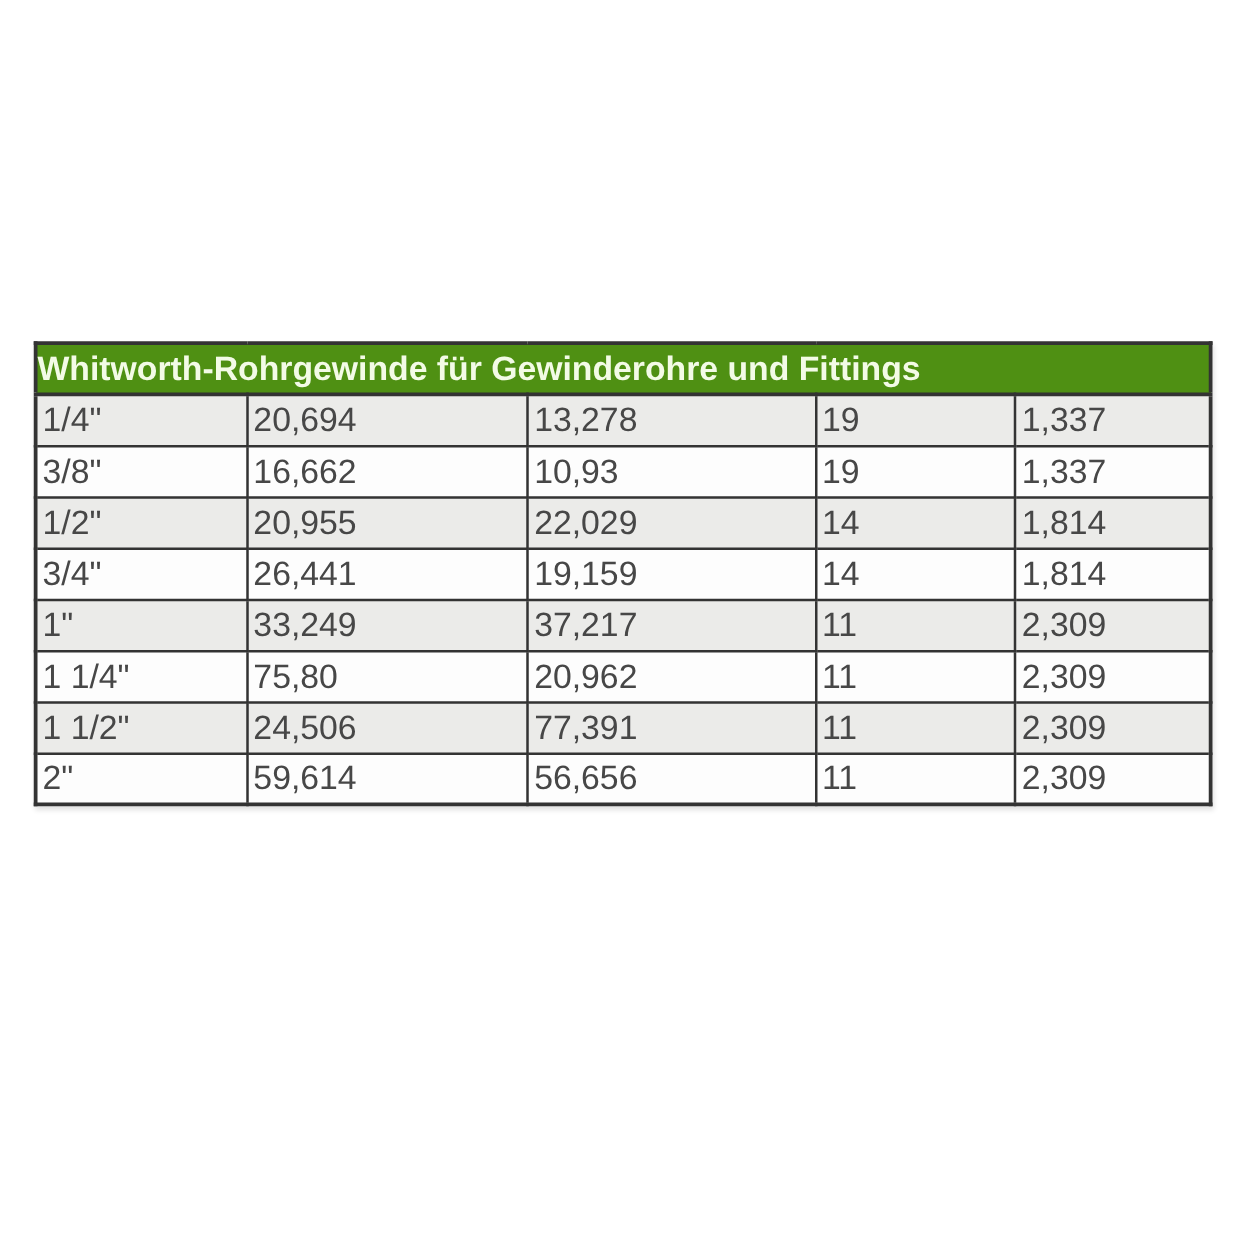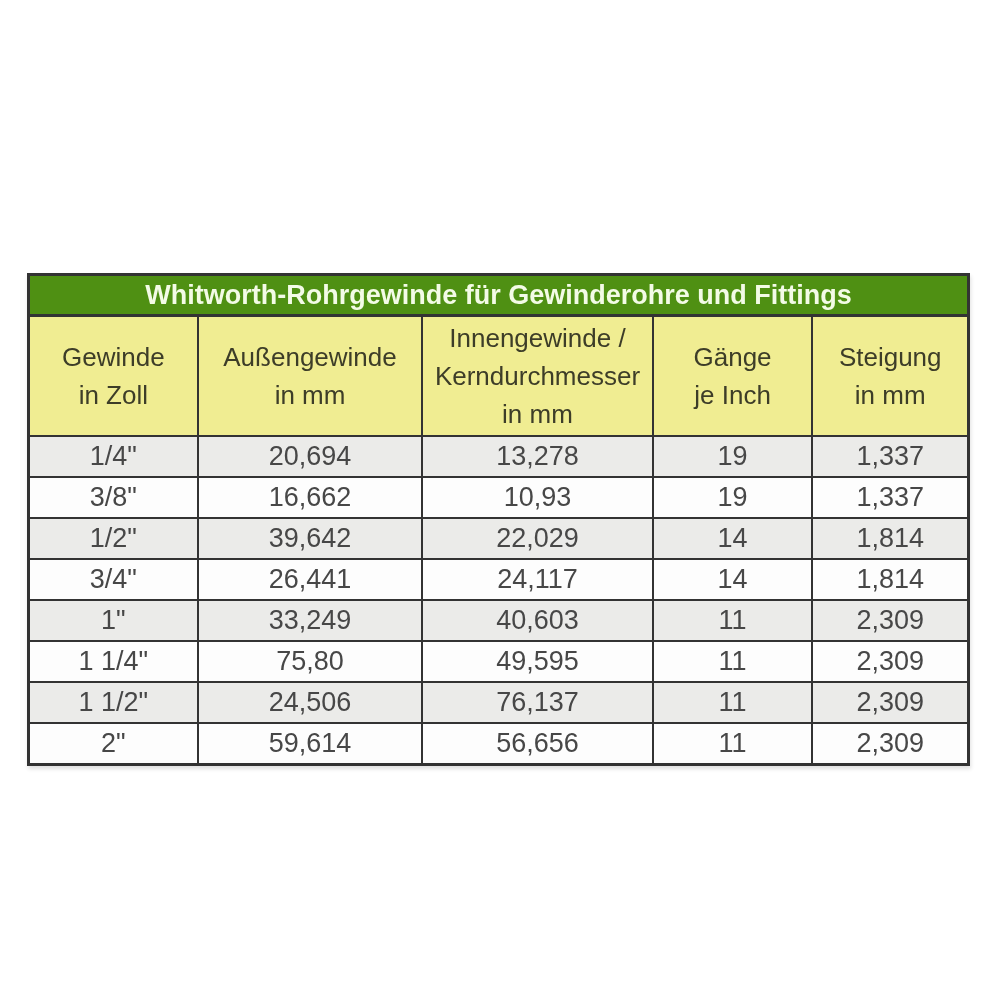--- a/index.html
+++ b/index.html
@@ -34,21 +34,21 @@
     box-shadow: 1px 3px 4px rgba(0,0,0,0.12);
     background: var(--row-even-bg);
   }
   col.c1 { width: 18.0%; }
   col.c2 { width: 23.9%; }
   col.c3 { width: 24.5%; }
   col.c4 { width: 17.0%; }
   col.c5 { width: 16.6%; }
   th, td {
     border: 2px solid var(--border);
-    text-align: center;
+    text-align: left;
     vertical-align: middle;
   }
   .title-cell {
     background: var(--title-bg);
     color: var(--title-text);
     font-size: 27px;
     font-weight: bold;
     height: 41px;
     letter-spacing: 0px;
     border-bottom: 3px solid var(--border);
@@ -81,81 +81,68 @@
       <col class="c1">
         <col class="c2">
         <col class="c3">
         <col class="c4">
         <col class="c5">
     </colgroup>
     <thead>
       <tr>
         <th class="title-cell" colspan="5">Whitworth-Rohrgewinde für Gewinderohre und Fittings</th>
       </tr>
-      <tr id="header-row">
-          <th class="header-cell">Gewinde
-in Zoll</th>
-          <th class="header-cell">Außengewinde
-in mm</th>
-          <th class="header-cell">Innengewinde /
-Kerndurchmesser
-in mm</th>
-          <th class="header-cell">Gänge
-je Inch</th>
-          <th class="header-cell">Steigung
-in mm</th>
-        </tr>
     </thead>
     <tbody id="table-body">
         <tr>
           <td>1/4"</td>
           <td>20,694</td>
           <td>13,278</td>
           <td>19</td>
           <td>1,337</td>
         </tr>
         <tr>
           <td>3/8"</td>
           <td>16,662</td>
           <td>10,93</td>
           <td>19</td>
           <td>1,337</td>
         </tr>
         <tr>
           <td>1/2"</td>
-          <td>39,642</td>
+          <td>20,955</td>
           <td>22,029</td>
           <td>14</td>
           <td>1,814</td>
         </tr>
         <tr>
           <td>3/4"</td>
           <td>26,441</td>
-          <td>24,117</td>
+          <td>19,159</td>
           <td>14</td>
           <td>1,814</td>
         </tr>
         <tr>
           <td>1"</td>
           <td>33,249</td>
-          <td>40,603</td>
+          <td>37,217</td>
           <td>11</td>
           <td>2,309</td>
         </tr>
         <tr>
           <td>1 1/4"</td>
           <td>75,80</td>
-          <td>49,595</td>
+          <td>20,962</td>
           <td>11</td>
           <td>2,309</td>
         </tr>
         <tr>
           <td>1 1/2"</td>
           <td>24,506</td>
-          <td>76,137</td>
+          <td>77,391</td>
           <td>11</td>
           <td>2,309</td>
         </tr>
         <tr>
           <td>2"</td>
           <td>59,614</td>
           <td>56,656</td>
           <td>11</td>
           <td>2,309</td>
         </tr>

